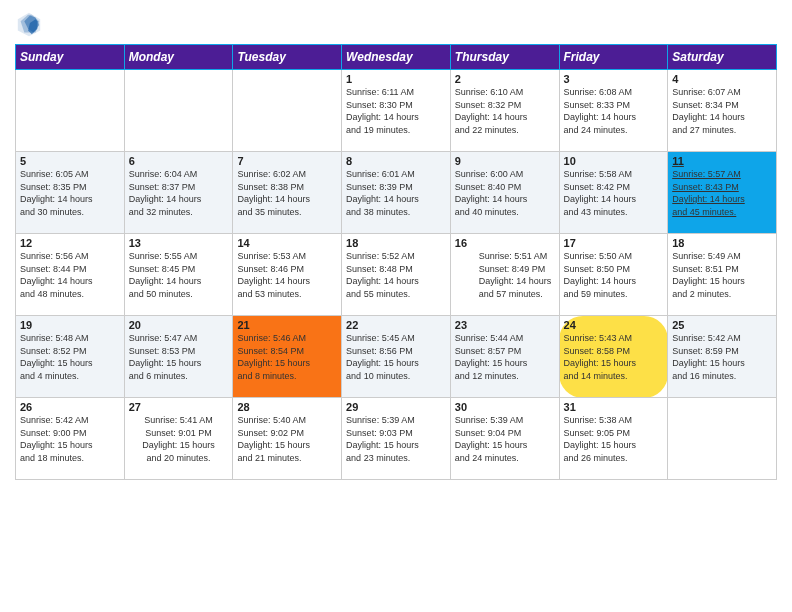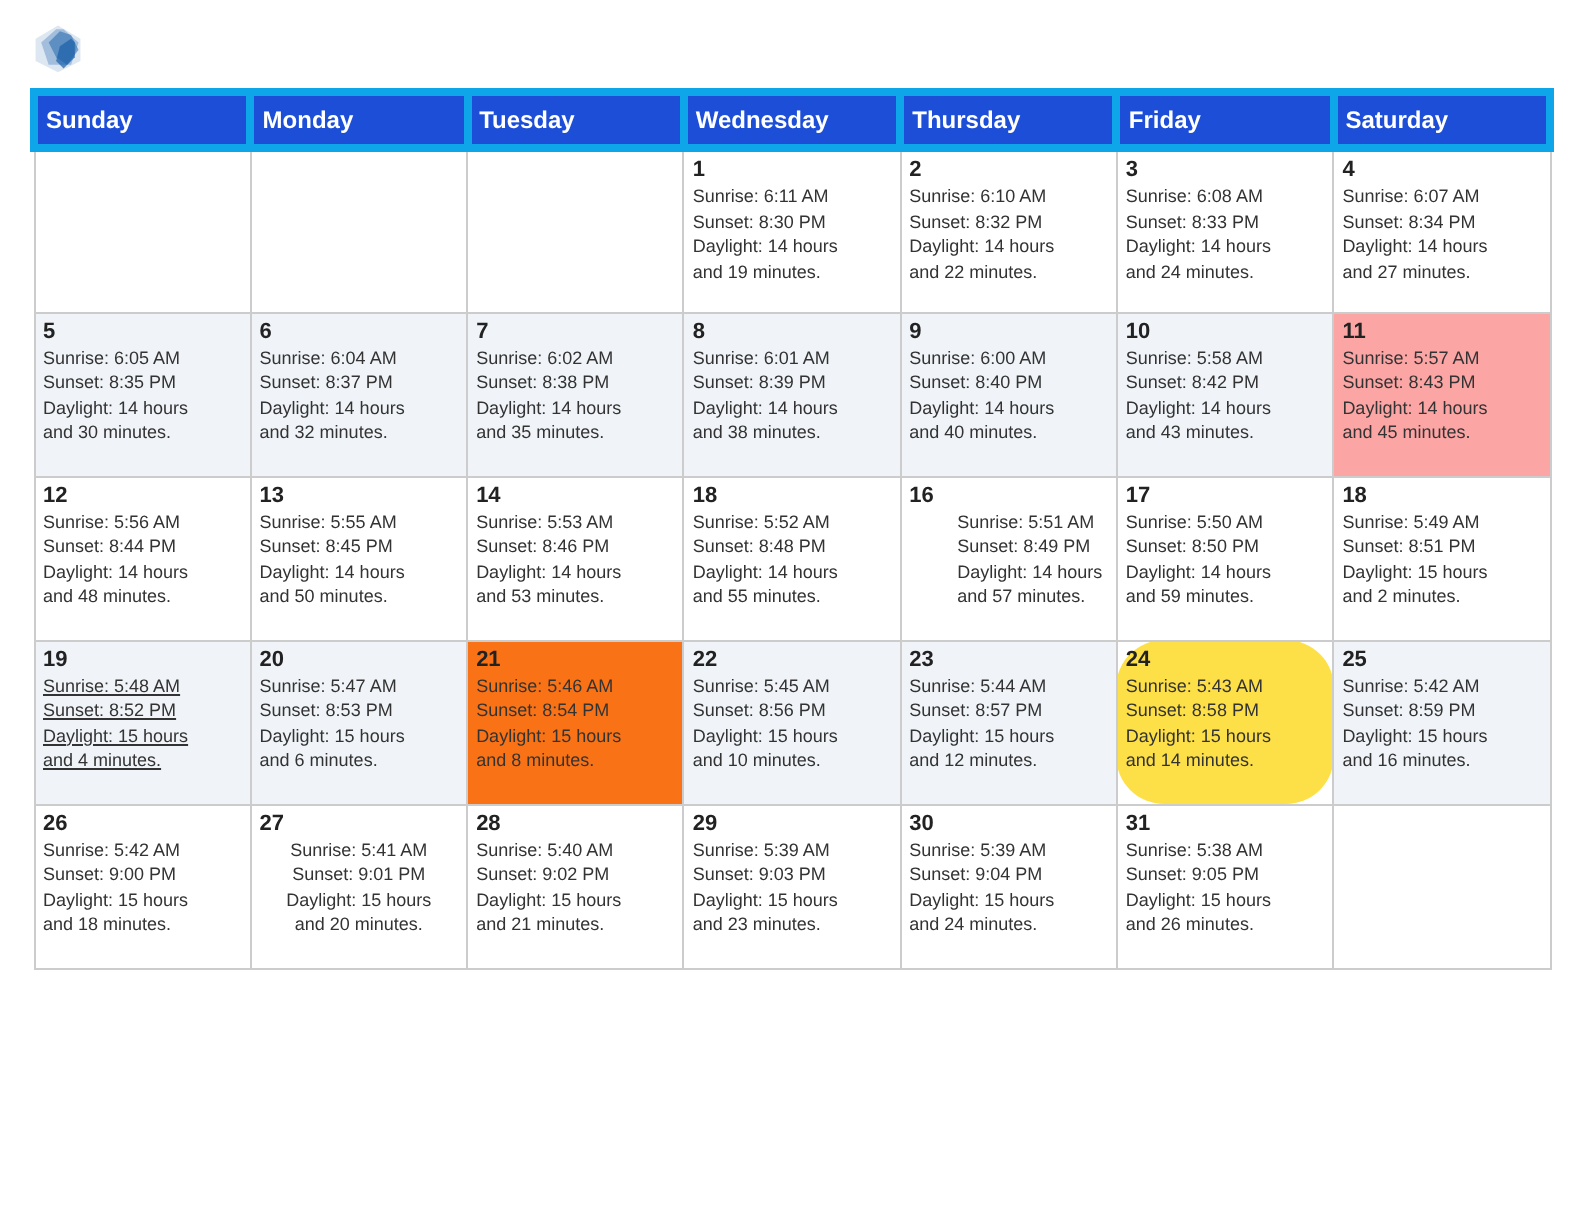--- a/index.html
+++ b/index.html
@@ -57,27 +57,28 @@
     .title-location {
       font-size: 15px;
       color: #333;
     }
     .calendar {
       width: 100%;
       border-collapse: collapse;
       table-layout: fixed;
     }
     .calendar th {
-      background: #1d4ed8;
+      background: #4c1d95;
       color: #fff;
       font-size: 12px;
       font-weight: bold;
       padding: 5px 4px;
       text-align: left;
-      border: 4px solid #0ea5e9;
+      border: 1px solid #0ea5e9;
+      font-style: italic;
     }
     .calendar td {
       vertical-align: top;
       border: 1px solid #ccc;
       padding: 3px 4px;
       font-size: 9.5px;
       color: #333;
       height: 82px;
       background: #fff;
     }
@@ -205,21 +206,21 @@
 Daylight: 14 hours
 and 40 minutes.</div>
           </td>
           <td style="background: rgb(240, 244, 248);">
             <span class="day-number">10</span>
             <div class="day-info" style="white-space: pre-line;">Sunrise: 5:58 AM
 Sunset: 8:42 PM
 Daylight: 14 hours
 and 43 minutes.</div>
           </td>
-          <td style="background: #fca5a5;">
+          <td style="background: #0ea5e9; text-decoration: underline;">
             <span class="day-number">11</span>
             <div class="day-info" style="white-space: pre-line;">Sunrise: 5:57 AM
 Sunset: 8:43 PM
 Daylight: 14 hours
 and 45 minutes.</div>
           </td>
         </tr>
         <tr>
           <td>
             <span class="day-number">12</span>
@@ -267,21 +268,21 @@
             <span class="day-number">18</span>
             <div class="day-info" style="white-space: pre-line;">Sunrise: 5:49 AM
 Sunset: 8:51 PM
 Daylight: 15 hours
 and 2 minutes.</div>
           </td>
         </tr>
         <tr>
           <td style="background: rgb(240, 244, 248);">
             <span class="day-number">19</span>
-            <div class="day-info" style="white-space: pre-line; text-decoration: underline;">Sunrise: 5:48 AM
+            <div class="day-info" style="white-space: pre-line;">Sunrise: 5:48 AM
 Sunset: 8:52 PM
 Daylight: 15 hours
 and 4 minutes.</div>
           </td>
           <td style="background: rgb(240, 244, 248);">
             <span class="day-number">20</span>
             <div class="day-info" style="white-space: pre-line;">Sunrise: 5:47 AM
 Sunset: 8:53 PM
 Daylight: 15 hours
 and 6 minutes.</div>

